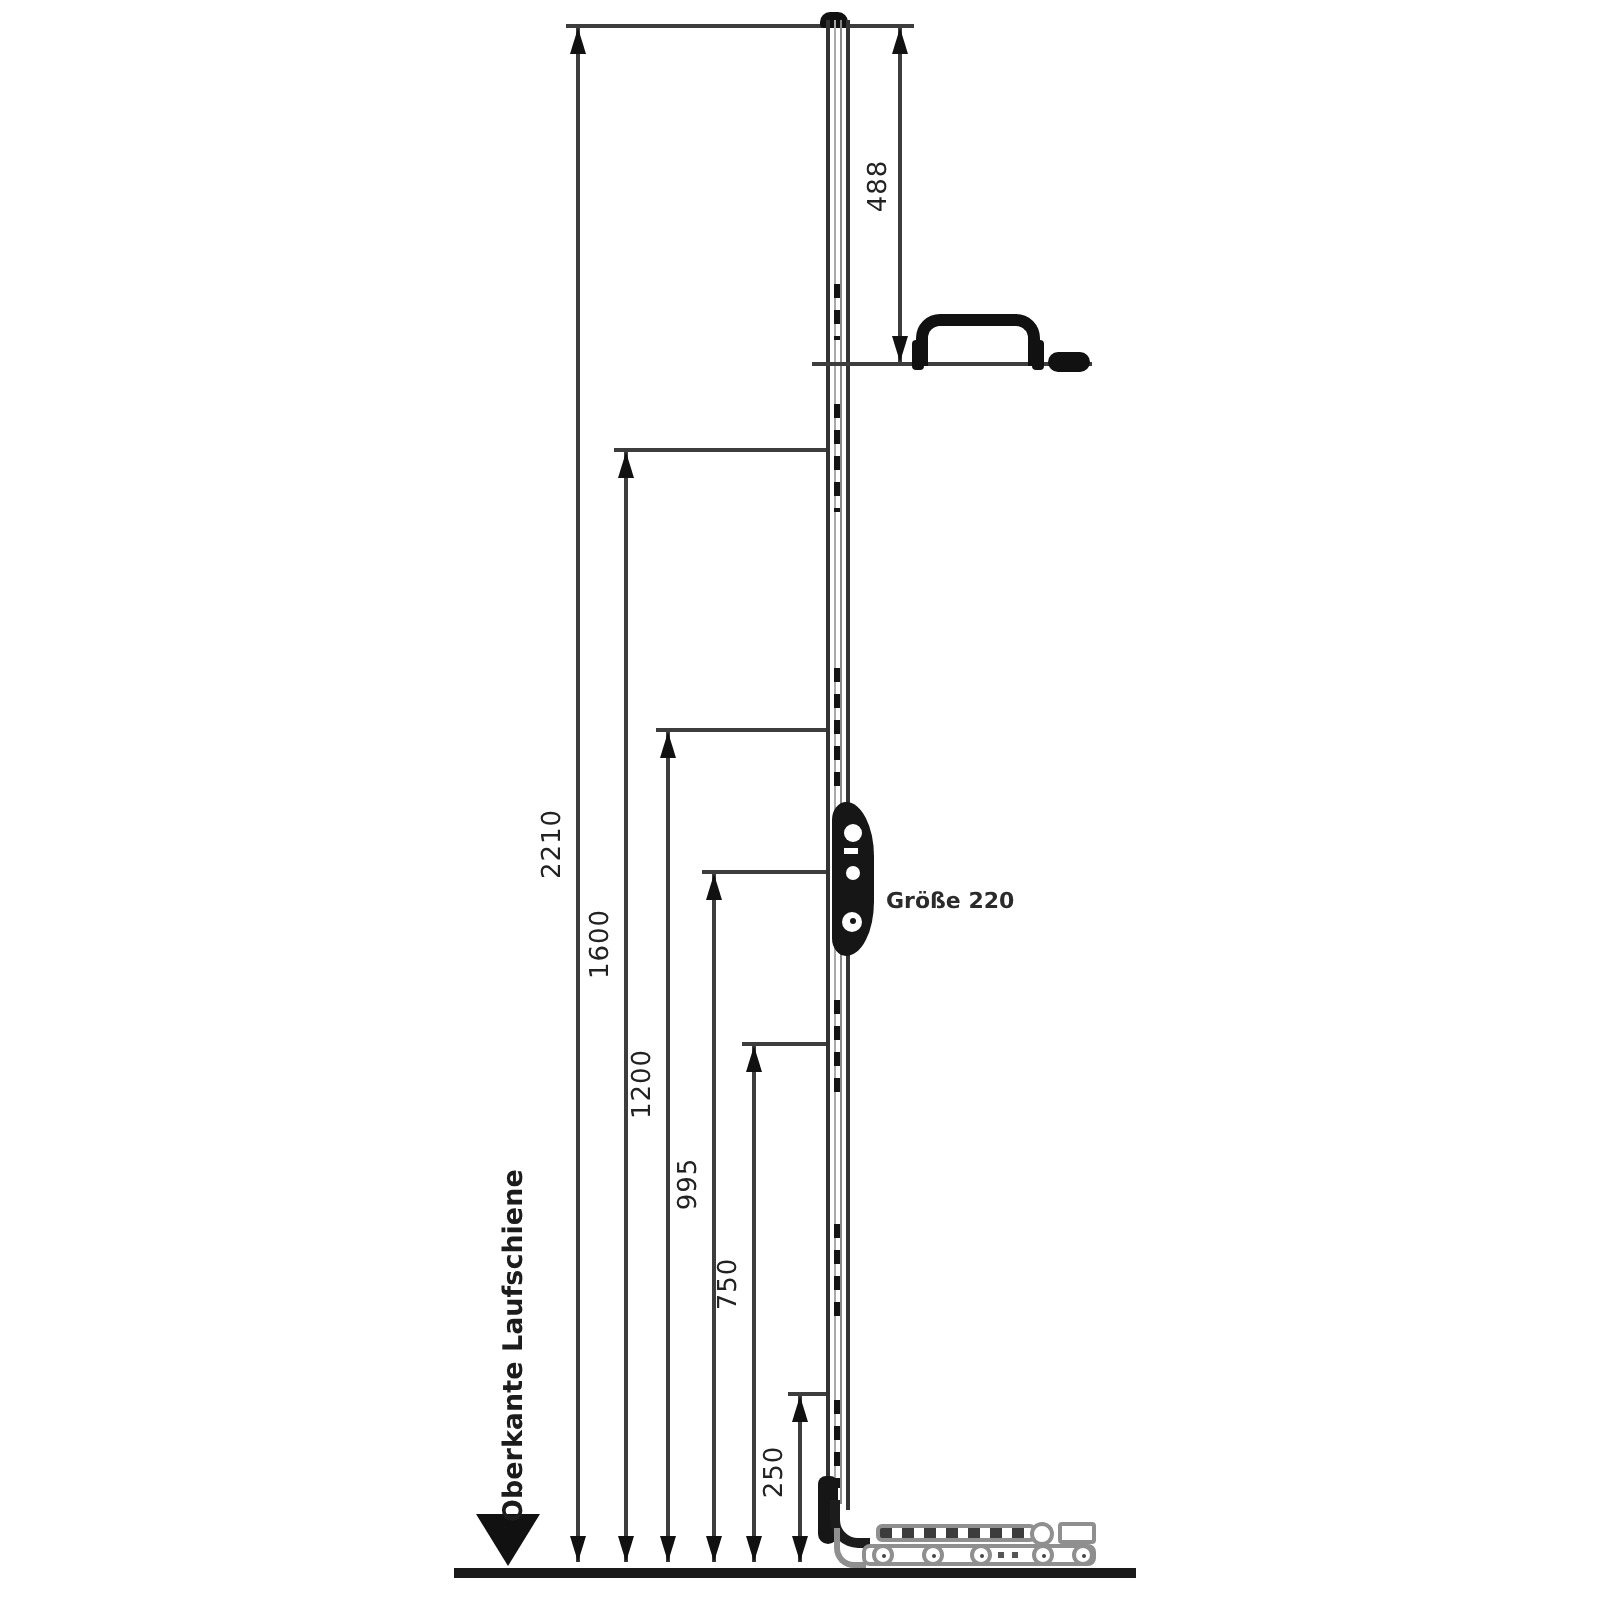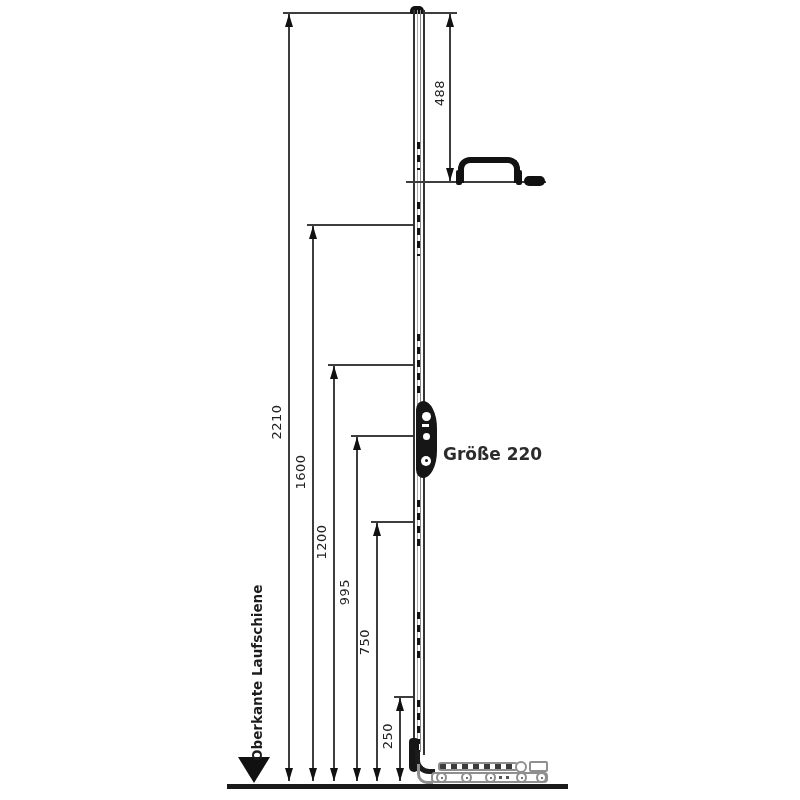--- a/index.html
+++ b/index.html
@@ -26,21 +26,21 @@
     background:#fff;box-sizing:border-box;
   }
   .wheel .dot{
     position:absolute;left:3px;top:3px;width:2px;height:2px;background:#444;border-radius:50%;
   }
   .baseline-label{
     position:absolute;width:160px;height:18px;line-height:18px;text-align:center;
     font-size:13.5px;font-weight:bold;color:#1c1c1c;transform:rotate(-90deg);white-space:nowrap;
   }
   .part-label{
-    position:absolute;font-size:17px;font-weight:bold;color:#2b2b2b;white-space:nowrap;
+    position:absolute;font-size:11px;font-weight:bold;color:#2b2b2b;white-space:nowrap;
   }
 </style>
 </head>
 <body>
 
 <div id="canvas">
 
   <div class="hline" style="left:283px;top:12px;width:174px;"></div>
 
   <div class="abs" style="left:227px;top:784px;width:341px;height:5px;background:#1a1a1a;"></div>

